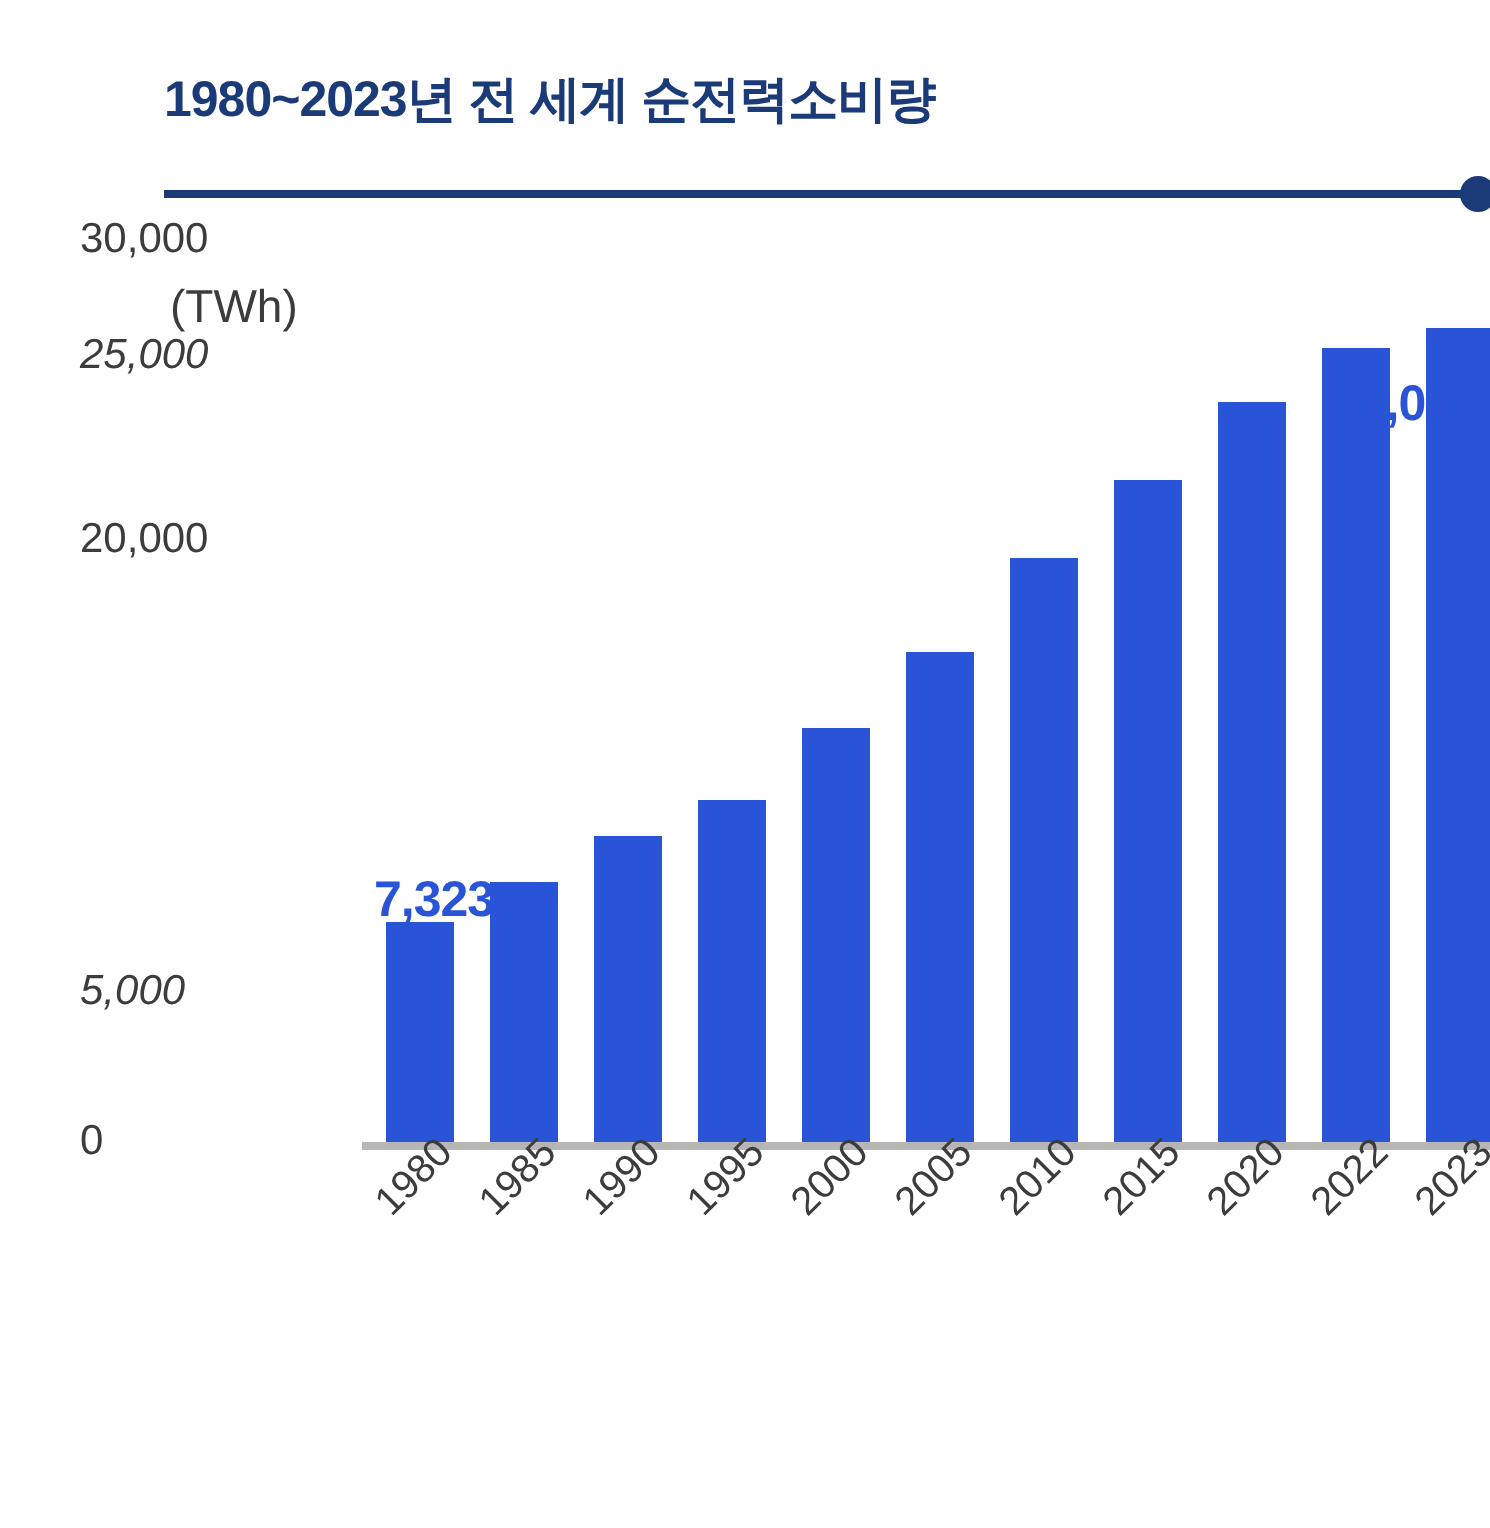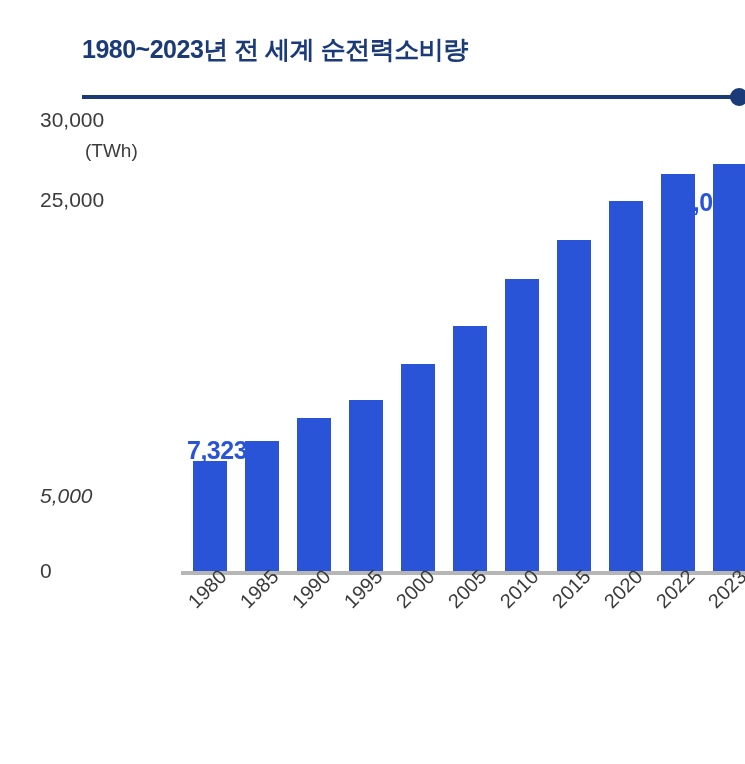--- a/index.html
+++ b/index.html
@@ -68,21 +68,21 @@
     left: 0;
     top: 120px;
     width: 745px;
     height: 540px;
   }
 
   .unit-label {
     position: absolute;
     left: 45px;
     top: 20px;
-    font-size: 19px;
+    font-size: 23px;
     color: #3c3c3c;
   }
 
   
   .y-axis {
     position: absolute;
     left: 0;
     top: 0;
     width: 134px;
     height: 540px;
@@ -201,21 +201,22 @@
     <div class="divider-dot"></div>
   </div>
 
   <div class="chart">
 
     <div class="unit-label">(TWh)</div>
 
     <div class="y-axis">
         <div class="y-tick" style="top: 451px;">0</div>
         <div class="y-tick" style="top: 375.833px; font-style: italic;">5,000</div>
-        <div class="y-tick" style="top: 80px;">25,000</div>
+        <div class="y-tick" style="top: 150.333px;">20,000</div>
+        <div class="y-tick" style="top: 58px; font-style: italic;">25,000</div>
         <div class="y-tick" style="top: 0px;">30,000</div>
       </div>
 
     <div class="plot">
       <div class="baseline"></div>
       <div class="bars">
           <div class="bar-slot">
             <div class="bar" title="1980: 7323" style="height: 110.089px; background: rgb(42, 84, 216);"></div>
           </div>
           <div class="bar-slot">

